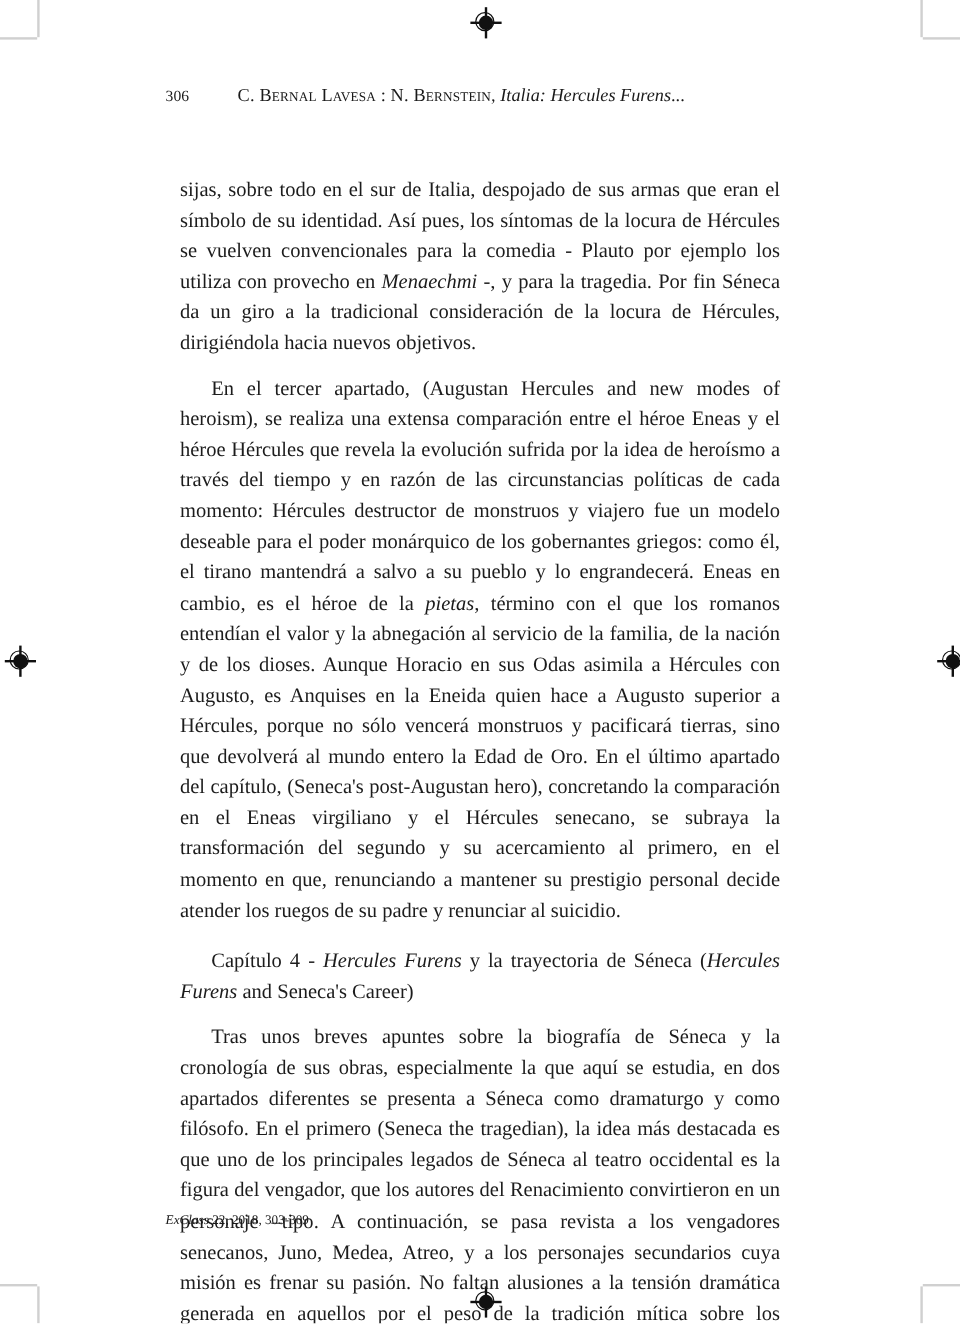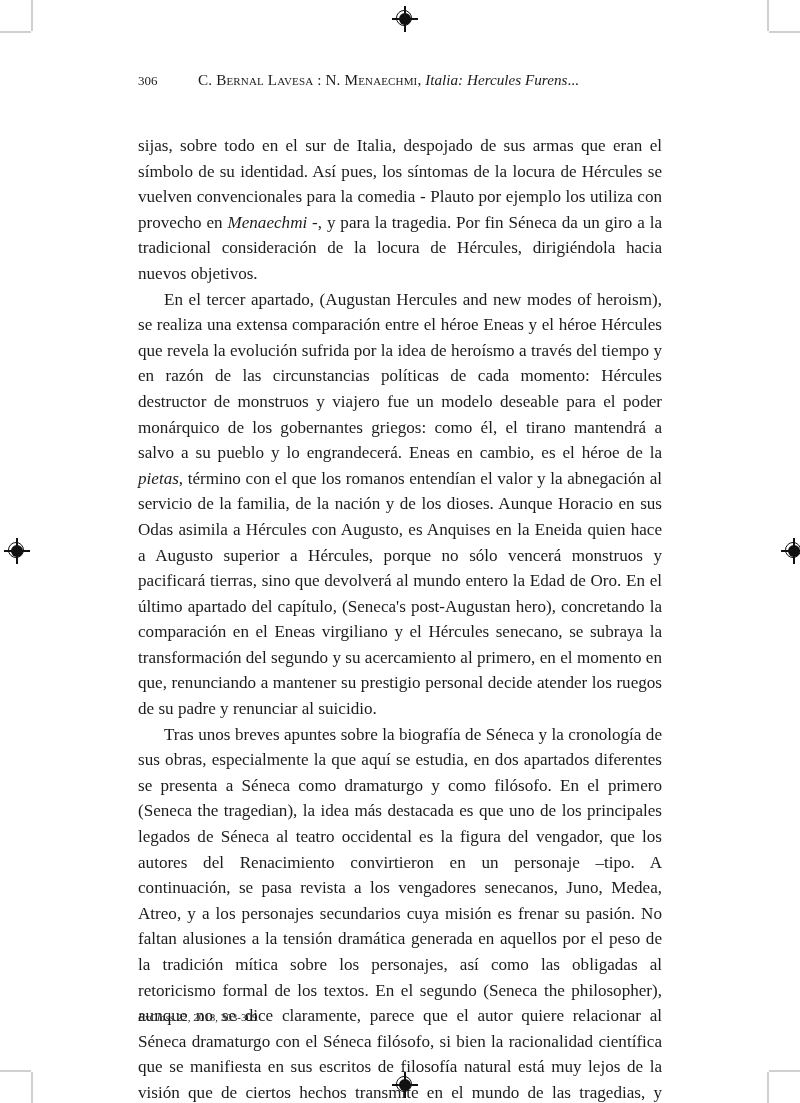--- a/index.html
+++ b/index.html
@@ -105,21 +105,21 @@
     top: 133px;
     width: 524px;
     font-size: 17.1px;
     line-height: 25.6px;
     text-align: justify;
     text-justify: inter-word;
     hyphens: none;
   }
 
   .body p {
-    margin: 0;
+    margin: 12px;
     text-indent: 0;
   }
   .body p.indent { text-indent: 26px; }
   .body p.gap    { margin-top: 17px; }
   .body i { font-style: italic; }
 
   .colophon {
     position: absolute;
     left: 0;
     top: 1007px;
@@ -164,27 +164,28 @@
   <div class="regmark reg-right">
     <div class="bar-h"></div>
       <div class="bar-v"></div>
       <div class="ring"></div>
       <div class="dot"></div>
   </div>
 
   <div class="content">
 
     <div class="running-head">
-      <span class="folio">306</span><span class="smallcaps">C. Bernal Lavesa : N. Menaechmi,</span>
+      <span class="folio">306</span><span class="smallcaps">C. Bernal Lavesa : N. Bernstein,</span>
       <i>Italia: Hercules Furens</i><span>...</span>
     </div>
 
     <div class="body">
         <p><span>sijas, sobre todo en el sur de Italia, despojado de sus armas que eran el símbolo de su identidad. Así pues, los síntomas de la locura de Hércules se vuelven convencionales para la comedia - Plauto por ejemplo los utiliza con provecho en </span><i>Menaechmi</i><span> -, y para la tragedia. Por fin Séneca da un giro a la tradicional consideración de la locura de Hércules, dirigiéndola hacia nuevos objetivos.</span></p>
         <p class="indent"><span>En el tercer apartado, (Augustan Hercules and new modes of heroism), se realiza una extensa comparación entre el héroe Eneas y el héroe Hércules que revela la evolución sufrida por la idea de heroísmo a través del tiempo y en razón de las circunstancias políticas de cada momento: Hércules destructor de monstruos y viajero fue un modelo deseable para el poder monárquico de los gobernantes griegos: como él, el tirano mantendrá a salvo a su pueblo y lo engrandecerá. Eneas en cambio, es el héroe de la </span><i>pietas</i><span>, término con el que los romanos entendían el valor y la abnegación al servicio de la familia, de la nación y de los dioses. Aunque Horacio en sus Odas asimila a Hércules con Augusto, es Anquises en la Eneida quien hace a Augusto superior a Hércules, porque no sólo vencerá monstruos y pacificará tierras, sino que devolverá al mundo entero la Edad de Oro. En el último apartado del capítulo, (Seneca's post-Augustan hero), concretando la comparación en el Eneas virgiliano y el Hércules senecano, se subraya la transformación del segundo y su acercamiento al primero, en el momento en que, renunciando a mantener su prestigio personal decide atender los ruegos de su padre y renunciar al suicidio.</span></p>
+        <p class="indent gap"><span>Capítulo 4 - </span><i>Hercules Furens</i><span> y la trayectoria de Séneca (</span><i>Hercules Furens</i><span> and Seneca's Career)</span></p>
         <p class="indent"><span> Tras unos breves apuntes sobre la biografía de Séneca y la cronología de sus obras, especialmente la que aquí se estudia, en dos apartados diferentes se presenta a Séneca como dramaturgo y como filósofo. En el primero (Seneca the tragedian), la idea más destacada es que uno de los principales legados de Séneca al teatro occidental es la figura del vengador, que los autores del Renacimiento convirtieron en un personaje –tipo. A continuación, se pasa revista a los vengadores senecanos, Juno, Medea, Atreo, y a los personajes secundarios cuya misión es frenar su pasión. No faltan alusiones a la tensión dramática generada en aquellos por el peso de la tradición mítica sobre los personajes, así como las obligadas al retoricismo formal de los textos. En el segundo (Seneca the philosopher), aunque no se dice claramente, parece que el autor quiere relacionar al Séneca dramaturgo con el Séneca filósofo, si bien la racionalidad científica que se manifiesta en sus escritos de filosofía natural está muy lejos de la visión que de ciertos hechos transmite en el mundo de las tragedias, y siguiendo el parecer de estudiosos actuales, pretende ver un trazo teatral en el diálogo en el que el narrador atribuye ciertas posturas ideológicas a un supuesto interlocutor imaginario.</span></p>
       </div>
 
     <div class="colophon">
       <i>ExClass</i><span> 22, 2018, 303-309</span>
     </div>
 
   </div>
 </div>
 

